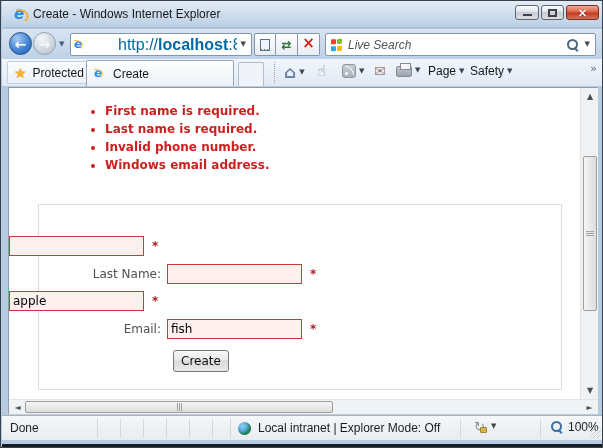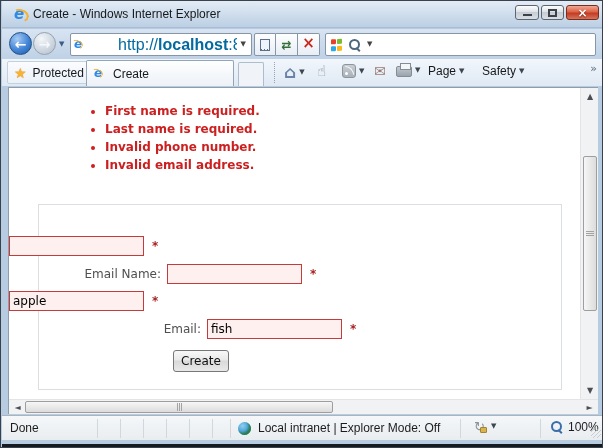--- a/index.html
+++ b/index.html
@@ -122,21 +122,21 @@
   
   .content { position:absolute; left:7px; top:86px; width:590px; height:327px;
     background:#fff; border:1px solid #8e9cab; font-family:"DejaVu Sans",sans-serif; }
   .error-list { position:absolute; left:80px; top:16px; list-style:disc; padding-left:16px; }
   .error-list li { font-size:12px; font-weight:bold; color:#cc1f1f; margin-bottom:4px; line-height:14px; }
   .contact-fieldset { position:absolute; left:29px; top:116px; width:524px; height:186px;
     border:1px solid #dcdde0; }
   .contact-legend { position:absolute; left:52px; top:104px; background:#fff; padding:0 8px;
     font-size:17px; color:#1c1c1c; letter-spacing:0.3px; }
   .form-row { position:absolute; left:0; height:24px; display:flex; align-items:center; }
-  .row-0 { top:146px; } .row-1 { top:174px; } .row-2 { top:201px; } .row-3 { top:229px;padding-left:40px; }
+  .row-0 { top:146px; } .row-1 { top:174px; } .row-2 { top:201px; } .row-3 { top:229px; }
   .form-label { width:158px; text-align:right; font-size:12px; color:#4f4f4f; padding-right:6px; }
   .form-input { width:135px; height:20px; border:1px solid #c43b3b; background:#fdf0ef;
     font:12px "DejaVu Sans",sans-serif; color:#000; padding:1px 3px; border-radius:0; outline:none; }
   .req-star { margin-left:8px; color:#a82222; font-weight:bold; font-size:12px; }
   .create-btn { position:absolute; left:164px; top:262px; width:56px; height:22px;
     border:1px solid #777; border-radius:3px; font:12px "DejaVu Sans",sans-serif; color:#111;
     background:linear-gradient(#f8f8f8,#e9e9e9 45%,#d9d9d9 50%,#e8e8e8); }
 
   
   .vscroll { position:absolute; left:571px; top:0; width:18px; height:311px; background:#f1f2f4; border-left:1px solid #e2e4e8; }
@@ -229,20 +229,21 @@
           <span class="stop-glyph glyph">×</span>
         </span>
     </div>
     <div class="searchbox">
       <span class="win-flag">
           <i class="wf-r"></i>
           <i class="wf-g"></i>
           <i class="wf-b"></i>
           <i class="wf-y"></i>
         </span>
+      <span class="search-text">Live Search</span>
       <span class="magnifier"></span>
       <span class="search-caret glyph">▼</span>
     </div>
   </div>
 
   <div class="favbar">
     <div class="fav-btn">
       <span class="fav-star glyph">★</span>
       <span class="fav-label">Protected</span>
     </div>
@@ -268,43 +269,43 @@
       <span class="mail-glyph glyph">✉</span>
     </div>
     <div class="cmd" style="left:394px; top:4px;">
       <span class="printer-icon"></span>
       <span class="cmd-caret glyph">▼</span>
     </div>
     <div class="cmd" style="left:426px;">
       <span class="menu-label">Page</span>
       <span class="cmd-caret glyph">▼</span>
     </div>
-    <div class="cmd" style="left:480px;">
+    <div class="cmd" style="left:468px;">
       <span class="menu-label">Safety</span>
       <span class="cmd-caret glyph">▼</span>
     </div>
     <span class="overflow-chevron glyph">»</span>
   </div>
 
   <div class="content">
     <ul class="error-list">
       <li>First name is required.</li>
       <li>Last name is required.</li>
       <li>Invalid phone number.</li>
-      <li>Invalid email address.</li>
+      <li>Windows email address.</li>
     </ul>
 
     <div class="contact-fieldset"></div>
 
     <div class="form-row row-0">
       <input class="form-input" type="text" value="" style="">
       <span class="req-star">*</span>
     </div>
     <div class="form-row row-1">
-      <span class="form-label">Email Name:</span>
+      <span class="form-label">Last Name:</span>
       <input class="form-input" type="text" value="" style="">
       <span class="req-star">*</span>
     </div>
     <div class="form-row row-2">
       <input class="form-input" type="text" value="apple" style="">
       <span class="req-star">*</span>
     </div>
     <div class="form-row row-3">
       <span class="form-label">Email:</span>
       <input class="form-input" type="text" value="fish" style="">

